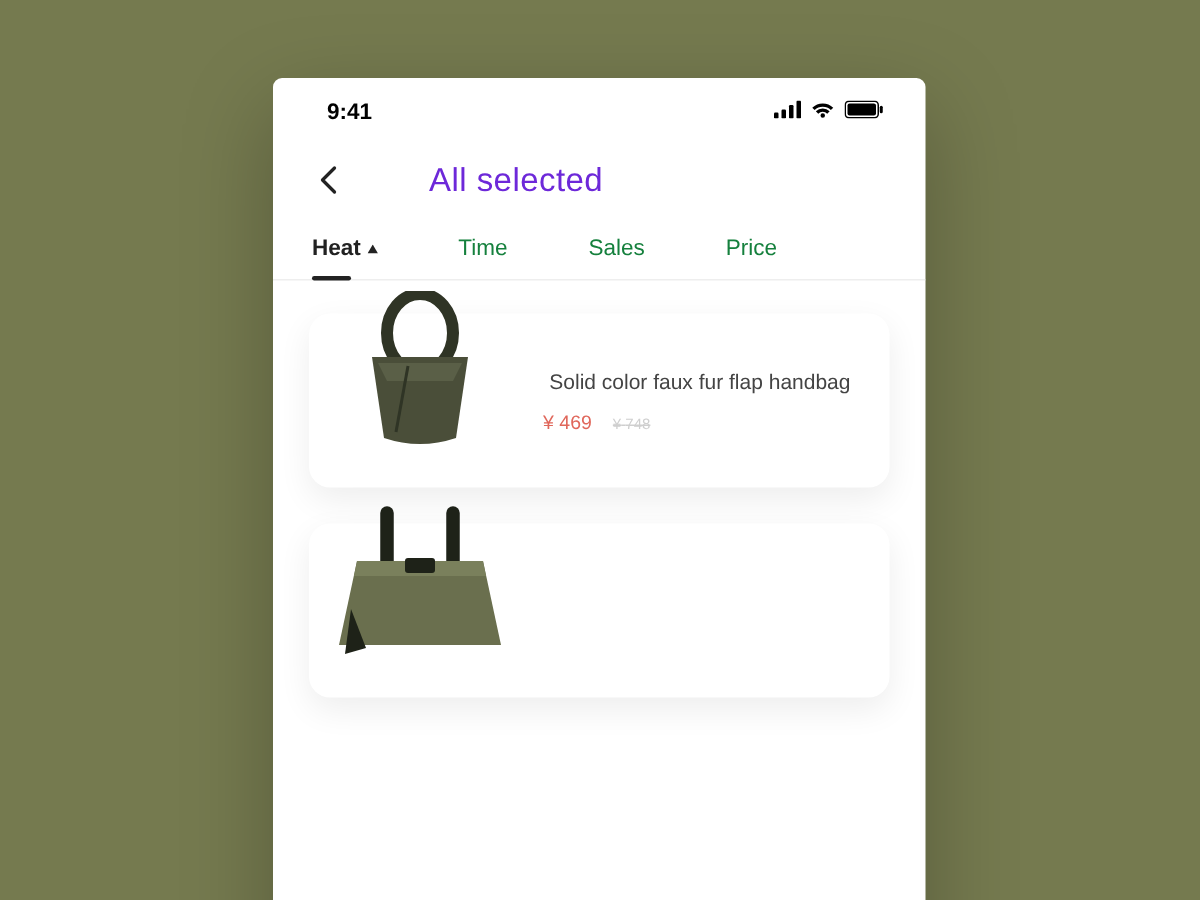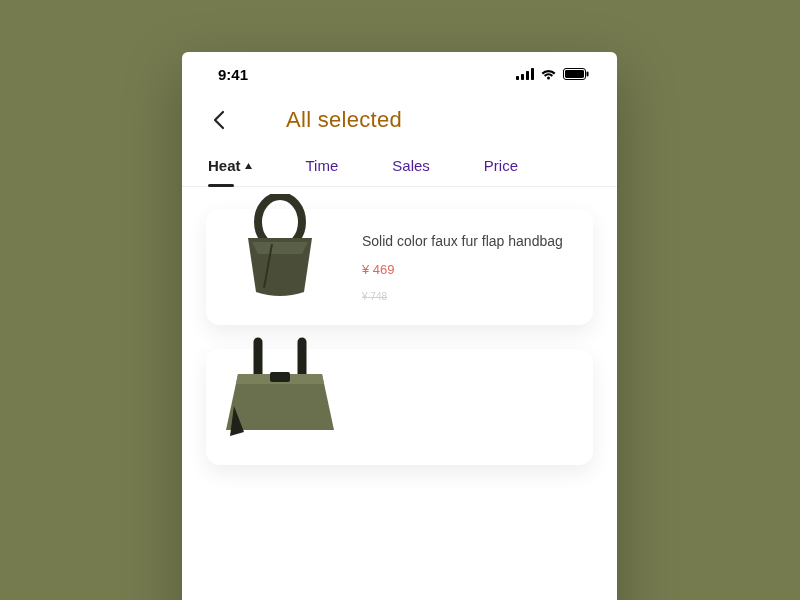--- a/index.html
+++ b/index.html
@@ -42,35 +42,35 @@
     padding: 18px 26px 14px 26px;
     gap: 56px;
   }
   .back {
     width: 22px; height: 22px;
     display: flex; align-items: center; justify-content: center;
     cursor: pointer;
   }
   .title {
     font-size: 22px;
-    color: #a16207;
+    color: #6d28d9;
     letter-spacing: 0.3px;
   }
 
   
   .tabs {
     display: flex;
     padding: 10px 26px 0 26px;
     gap: 54px;
     border-bottom: 1px solid #eee;
   }
   .tab {
     padding-bottom: 12px;
     font-size: 15px;
-    color: #4c1d95;
+    color: #15803d;
     cursor: pointer;
     position: relative;
     display: flex;
     align-items: center;
     gap: 4px;
   }
   .tab.active {
     color: #222;
     font-weight: 700;
   }
@@ -107,22 +107,23 @@
     align-items: center;
     justify-content: center;
     margin-top: -36px;
   }
   .info { flex: 1; display: flex; flex-direction: column; gap: 10px; }
   .name {
     font-size: 14px;
     line-height: 1.4;
     color: #444;
     max-width: 220px;
-  }
-  .prices { display: flex; align-items: flex-start; gap: 14px; flex-direction: column; }
+    text-align: right;
+  }
+  .prices { display: flex; align-items: flex-end; gap: 14px; }
   .price { font-size: 13px; color: #e0675b; }
   .price-old { font-size: 10px; color: #cfcfcf; text-decoration: line-through; }
 
   .card.partial { min-height: 60px; margin-bottom: -40px; }
   .card.partial .thumb { margin-top: -10px; height: 70px; }
 </style>
 </head>
 <body>
 
 <div class="phone">

